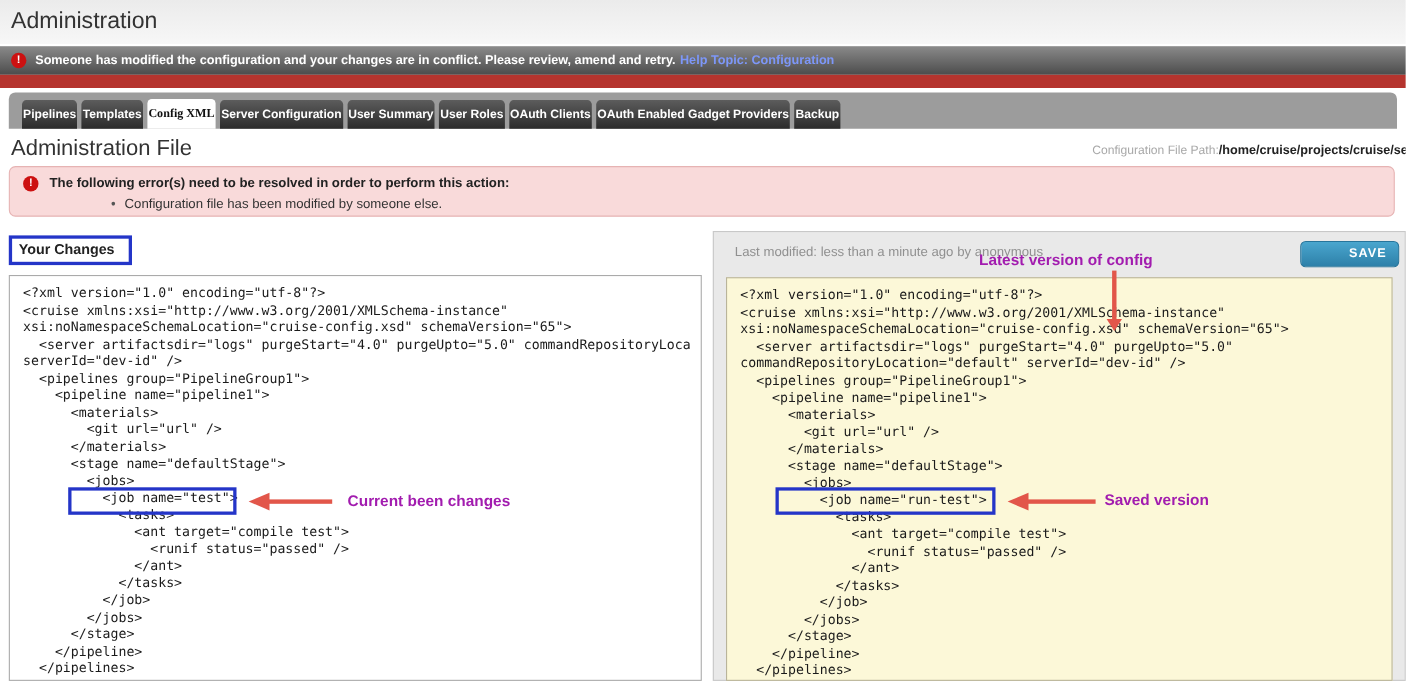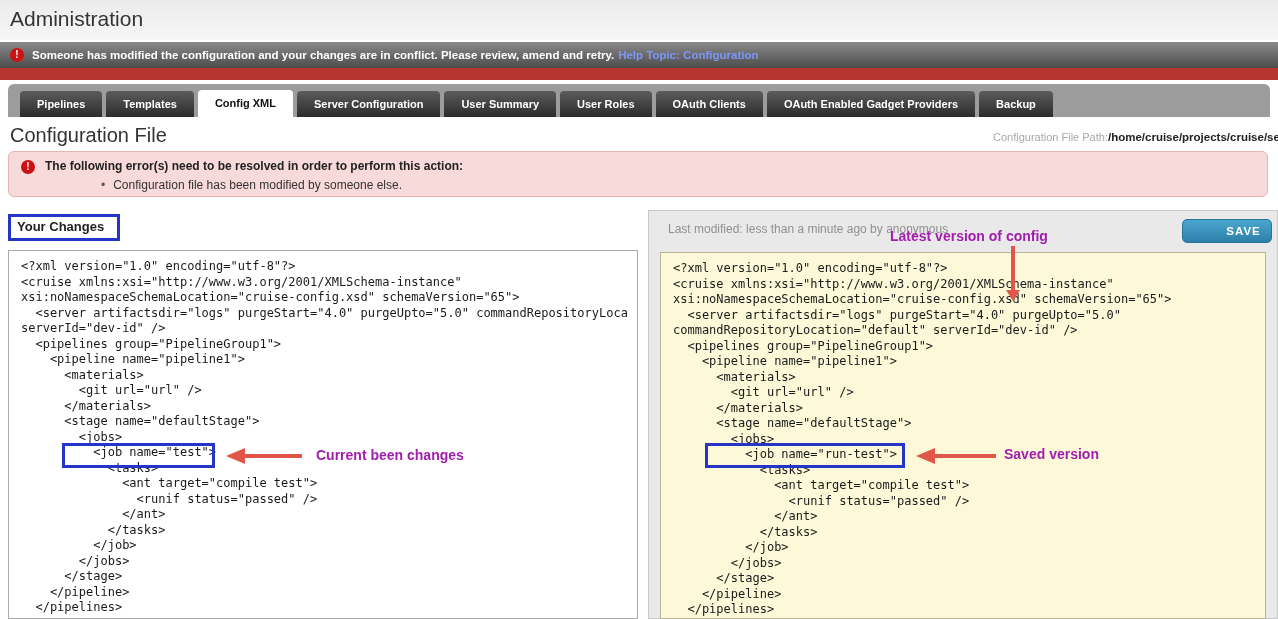--- a/index.html
+++ b/index.html
@@ -15,23 +15,23 @@
   .excl-icon { width: 14px; height: 14px; border-radius: 50%; background: #cc1111; color: #fff;
     font-size: 10px; font-weight: bold; text-align: center; line-height: 14px; flex: 0 0 auto; }
   .message-text { color: #fff; font-size: 11.5px; font-weight: bold; margin-left: 8px; white-space: nowrap; }
   .message-link { color: #7d97f8; font-size: 11.5px; font-weight: bold; margin-left: 4px; text-decoration: none; white-space: nowrap; }
 
   .red-strip { position: absolute; left: 0; top: 68px; width: 1278px; height: 12px; background: #b5342e; }
 
   .tab-strip { position: absolute; left: 8px; top: 84px; width: 1262px; height: 33px;
     background: #9c9c9c; border-radius: 6px 6px 0 0; }
   .tabs { position: absolute; left: 12px; bottom: 0; display: flex; align-items: flex-end; gap: 4px; }
-  .tab { height: 26px; line-height: 26px; padding: 0 17px; background: linear-gradient(#5c5c5c, #2b2b2b);
+  .tab { height: 26px; line-height: 26px; padding: 0 1px; background: linear-gradient(#5c5c5c, #2b2b2b);
     color: #fff; font-size: 11px; font-weight: bold; border-radius: 4px 4px 0 0; white-space: nowrap; cursor: pointer; }
-  .tab.active { background: #fff; color: #111; height: 27px; line-height: 27px; }
+  .tab.active { background: #fff; color: #111; height: 27px; line-height: 27px; font-family: Liberation Serif, serif; }
 
   .section-title { position: absolute; left: 10px; top: 124px; font-size: 20px; color: #333; }
   .file-path { position: absolute; left: 993px; top: 131px; width: 285px; overflow: hidden;
     white-space: nowrap; font-size: 11px; }
   .file-path .lbl { color: #a8a8a8; }
   .file-path .val { color: #222; font-weight: bold; font-size: 11.5px; }
 
   .error-box { position: absolute; left: 8px; top: 151px; width: 1260px; height: 46px;
     background: #f9dada; border: 1px solid #e6b3b3; border-radius: 6px; }
   .error-box .excl-icon { position: absolute; left: 12px; top: 8px; }
@@ -97,21 +97,21 @@
       <div class="tab active">Config XML</div>
       <div class="tab">Server Configuration</div>
       <div class="tab">User Summary</div>
       <div class="tab">User Roles</div>
       <div class="tab">OAuth Clients</div>
       <div class="tab">OAuth Enabled Gadget Providers</div>
       <div class="tab">Backup</div>
     </div>
   </div>
 
-  <div class="section-title">Configuration File</div>
+  <div class="section-title">Administration File</div>
   <div class="file-path"><span class="lbl">Configuration File Path:</span><span class="val">/home/cruise/projects/cruise/serve</span></div>
 
   <div class="error-box">
     <span class="excl-icon">!</span>
     <div class="error-title">The following error(s) need to be resolved in order to perform this action:</div>
     <div class="error-item"><span class="bullet">•</span><span>Configuration file has been modified by someone else.</span></div>
   </div>
 
   <div class="your-changes-box">
     <div class="your-changes-label">Your Changes</div>

